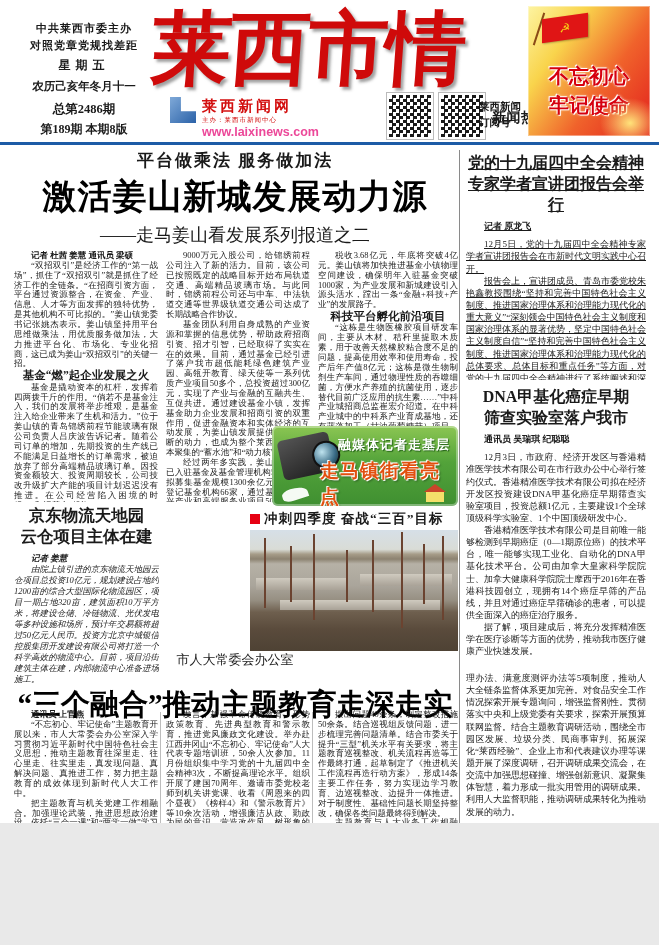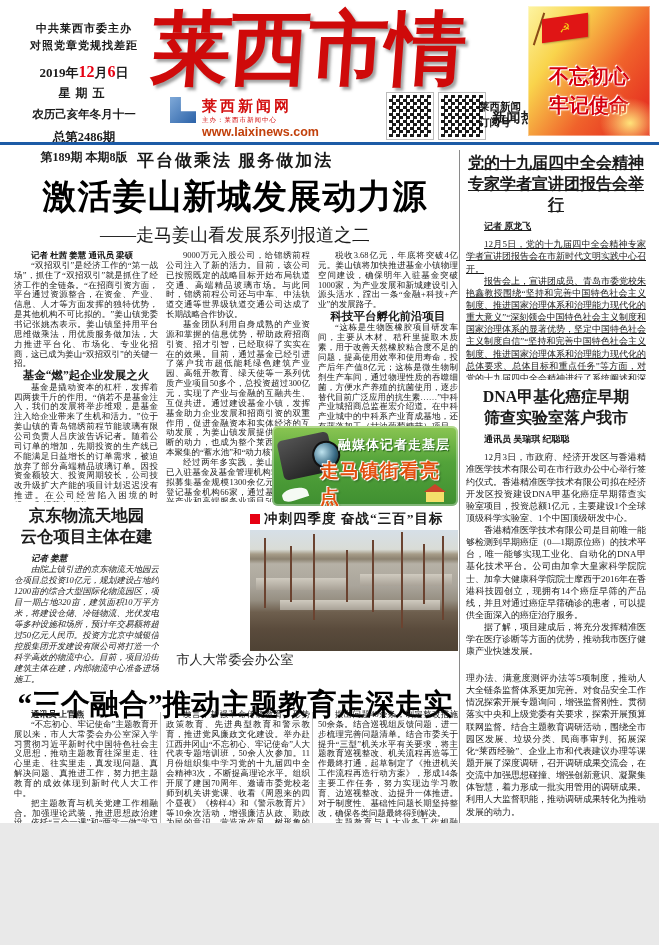--- a/index.html
+++ b/index.html
@@ -17,21 +17,21 @@
   .info .iss2{font-size:12px;margin-top:3px;}
   .paper-title{left:152px;top:-4px;width:345px;font-size:80px;font-weight:bold;color:#cf0a0a;
         letter-spacing:-2px;transform:skewX(-4deg);text-shadow:3px 3px 3px rgba(110,110,110,.65);
         white-space:nowrap;}
   .logo{left:170px;top:97px;display:flex;align-items:flex-start;}
   .logo-icon{width:26px;height:26px;background:linear-gradient(135deg,#7fa9d8,#2b62a8);
         clip-path:polygon(0 0,42% 0,42% 55%,100% 55%,100% 100%,0 100%);}
   .logo-txt{margin-left:6px;}
   .logo-name{font-size:15px;font-weight:bold;color:#d30f0f;letter-spacing:3px;font-family:"Liberation Sans",sans-serif;}
   .logo-sub{font-size:6.5px;color:#d30f0f;letter-spacing:1px;}
-  .logo-url{font-size:12.5px;font-weight:bold;color:#c2410c;font-family:"Liberation Sans",sans-serif;}
+  .logo-url{font-size:12.5px;font-weight:bold;color:#ec4899;font-family:"Liberation Sans",sans-serif;}
   .qrs{left:386px;top:92px;display:flex;gap:4px;}
   .qr{width:42px;height:42px;border:1px solid #bbb;padding:2px;background:#fff;}
   .qr-in{width:100%;height:100%;background:repeating-conic-gradient(#1a1a1a 0% 25%,#fff 0% 50%);background-size:7px 7px;}
   .qr-labels{left:479px;top:99px;font-size:10.5px;font-weight:bold;line-height:1.5;}
   .hotline{left:492px;top:109px;font-size:14px;font-weight:bold;letter-spacing:.5px;}
   .slogan-box{left:528px;top:6px;width:122px;height:130px;
         background:linear-gradient(125deg,#fdf4a2 0%,#f9d44c 28%,#f0622b 62%,#e2201d 100%);
         box-shadow:inset 0 0 0 1px rgba(255,255,255,.4);overflow:hidden;}
   .flag-pole{position:absolute;left:10px;top:6px;width:2px;height:34px;background:#8a4a17;transform:rotate(18deg);}
   .flag{position:absolute;left:14px;top:10px;width:46px;height:24px;background:#e01515;
@@ -117,21 +117,20 @@
       letter-spacing:11px;white-space:nowrap;overflow:hidden;}
 </style>
 </head>
 <body>
 
 <div id="page">
 
   <div class="abs info">
     <div class="pub">中共莱西市委主办</div>
     <div class="pub">对照党章党规找差距</div>
-    <div class="date"><span>2019年</span><span class="num">12</span><span>月</span><span class="num">6</span><span>日</span></div>
     <div class="week">星期五</div>
     <div class="lunar">农历己亥年冬月十一</div>
     <div class="iss1">总第2486期</div>
     <div class="iss2">第189期  本期8版</div>
   </div>
 
   <div class="abs paper-title">莱西市情</div>
 
   <div class="abs logo">
     <div class="logo-icon"></div>

